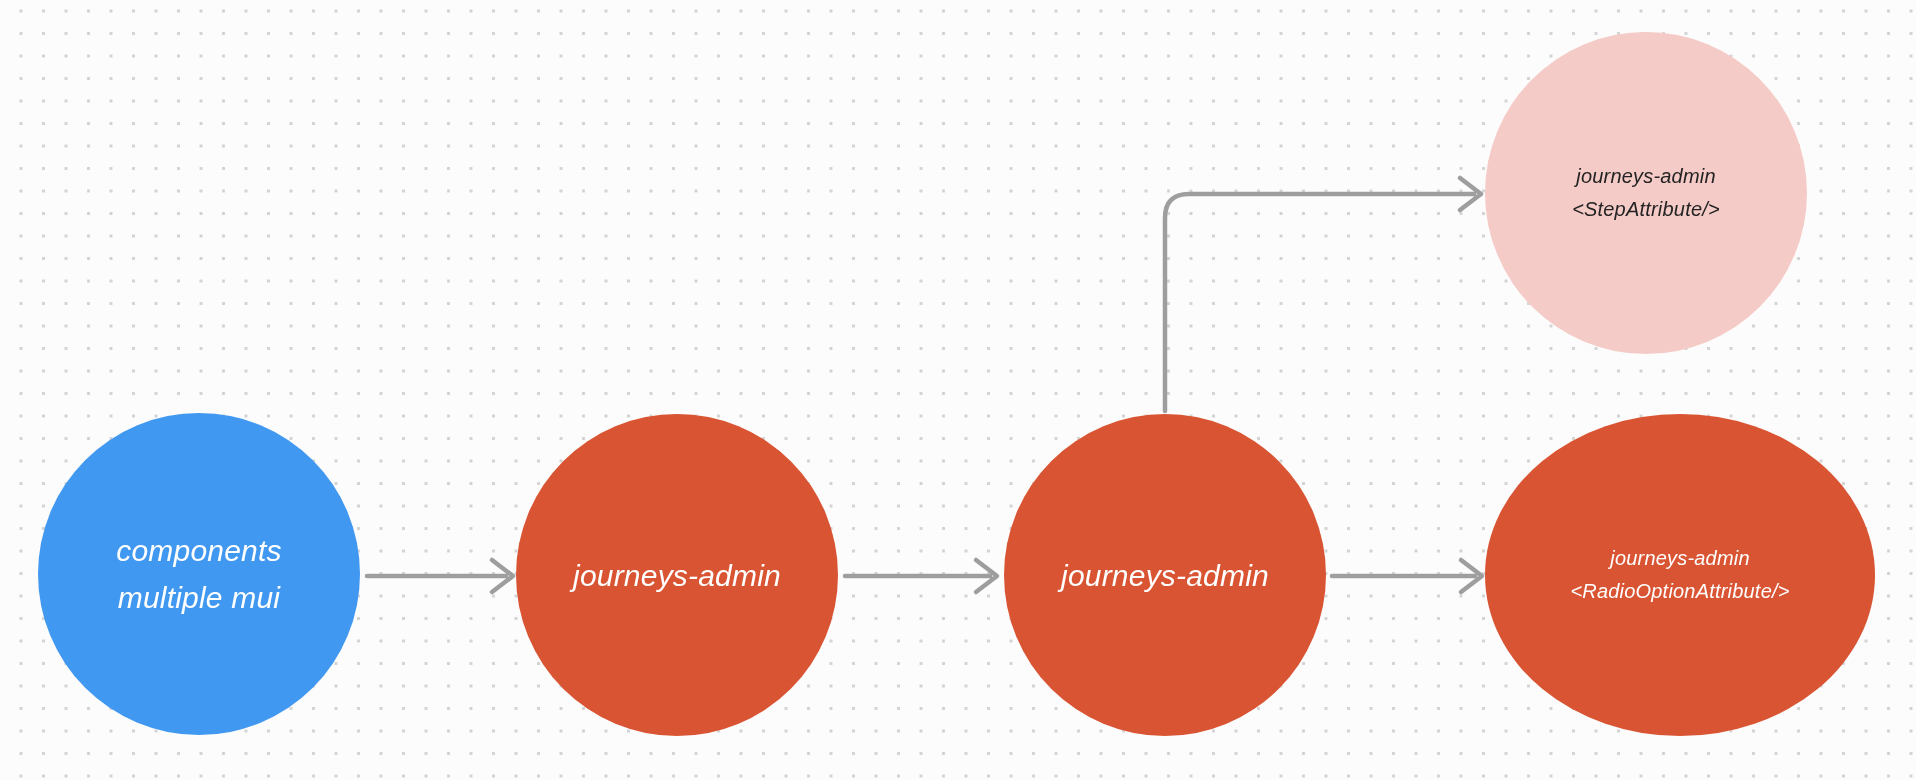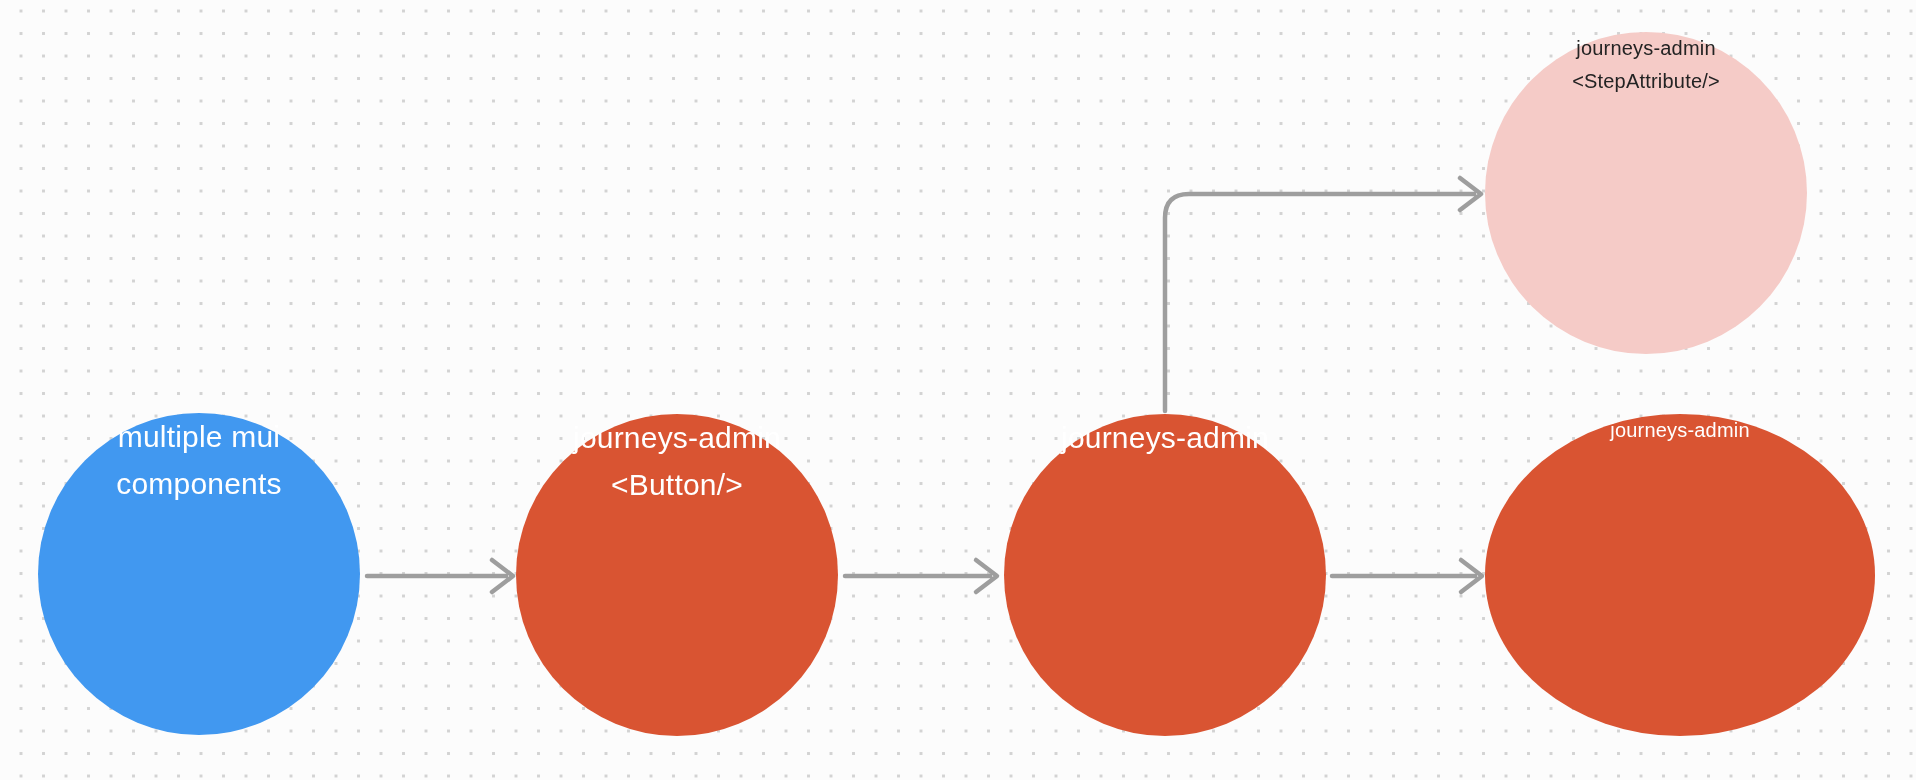--- a/index.html
+++ b/index.html
@@ -12,22 +12,23 @@
     position:relative;width:1916px;height:780px;
     background-color:#fcfcfc;
     background-image:radial-gradient(circle, #d3d3d3 1.6px, rgba(0,0,0,0) 1.7px);
     background-size:22.5px 22.5px;
     background-position:9.75px -0.25px;
   }
   .edges{position:absolute;left:0;top:0;width:1916px;height:780px;}
   .edges path{fill:none;stroke:#9e9e9e;stroke-width:4.5px;stroke-linecap:round;stroke-linejoin:round;}
   .node{
     position:absolute;border-radius:50%;
-    display:flex;align-items:flex-start;justify-content:center;
+    display:flex;align-items:center;justify-content:center;
     text-align:center;
+    font-style:italic;
   }
   .node .label{display:block;}
   .node-blue{background:#4198f0;}
   .node-orange{background:#d95432;}
   .node-pink{background:#f5cbc7;}
   .label-big{color:#ffffff;font-size:30px;line-height:47px;font-weight:400;letter-spacing:.2px;}
   .label-small{color:#ffffff;font-size:20px;line-height:33px;font-weight:400;letter-spacing:.2px;}
   .label-dark{color:#232323;}
   .label span{display:block;}
   
@@ -44,44 +45,44 @@
 
   <svg class="edges" viewBox="0 0 1916 780" xmlns="http://www.w3.org/2000/svg">
     <path d="M367 576 L506 576 M492 560 L513 576 L492 592"></path>
     <path d="M845 576 L990 576 M976 560 L997 576 L976 592"></path>
     <path d="M1332 576 L1475 576 M1461 560 L1482 576 L1461 592"></path>
     <path d="M1165 411 L1165 218 Q1165 194 1189 194 L1474 194 M1460 178 L1481 194 L1460 210"></path>
   </svg>
 
   <div class="node node-blue n1">
     <div class="label label-big">
+      <span>components</span>
       <span>multiple mui</span>
-      <span>components</span>
     </div>
   </div>
 
   <div class="node node-orange n2">
     <div class="label label-big">
       <span>journeys-admin</span>
-      <span>&lt;Button/&gt;</span>
     </div>
   </div>
 
   <div class="node node-orange n3">
     <div class="label label-big">
       <span>journeys-admin</span>
     </div>
   </div>
 
   <div class="node node-pink n4">
     <div class="label label-small label-dark">
       <span>journeys-admin</span>
       <span>&lt;StepAttribute/&gt;</span>
     </div>
   </div>
 
   <div class="node node-orange n5">
     <div class="label label-small">
       <span>journeys-admin</span>
+      <span>&lt;RadioOptionAttribute/&gt;</span>
     </div>
   </div>
 
 </div>
 
 </body></html>

